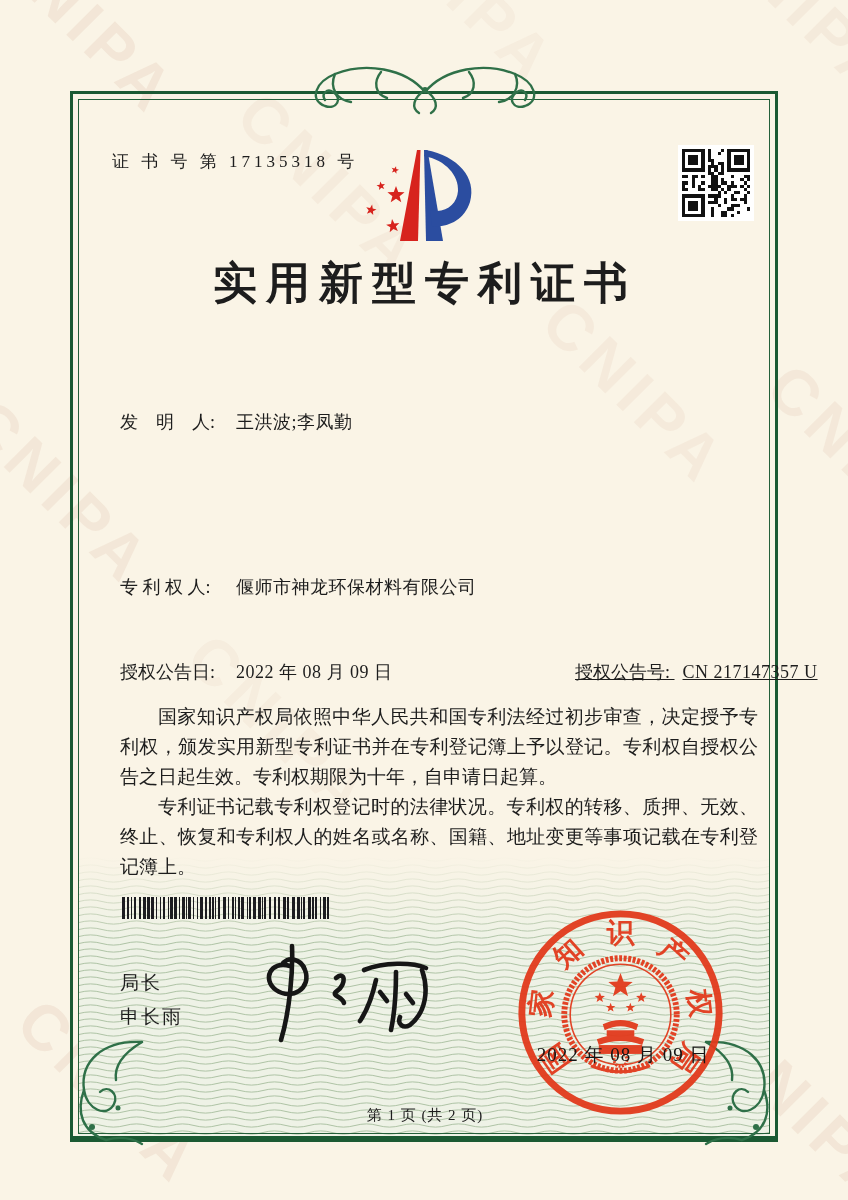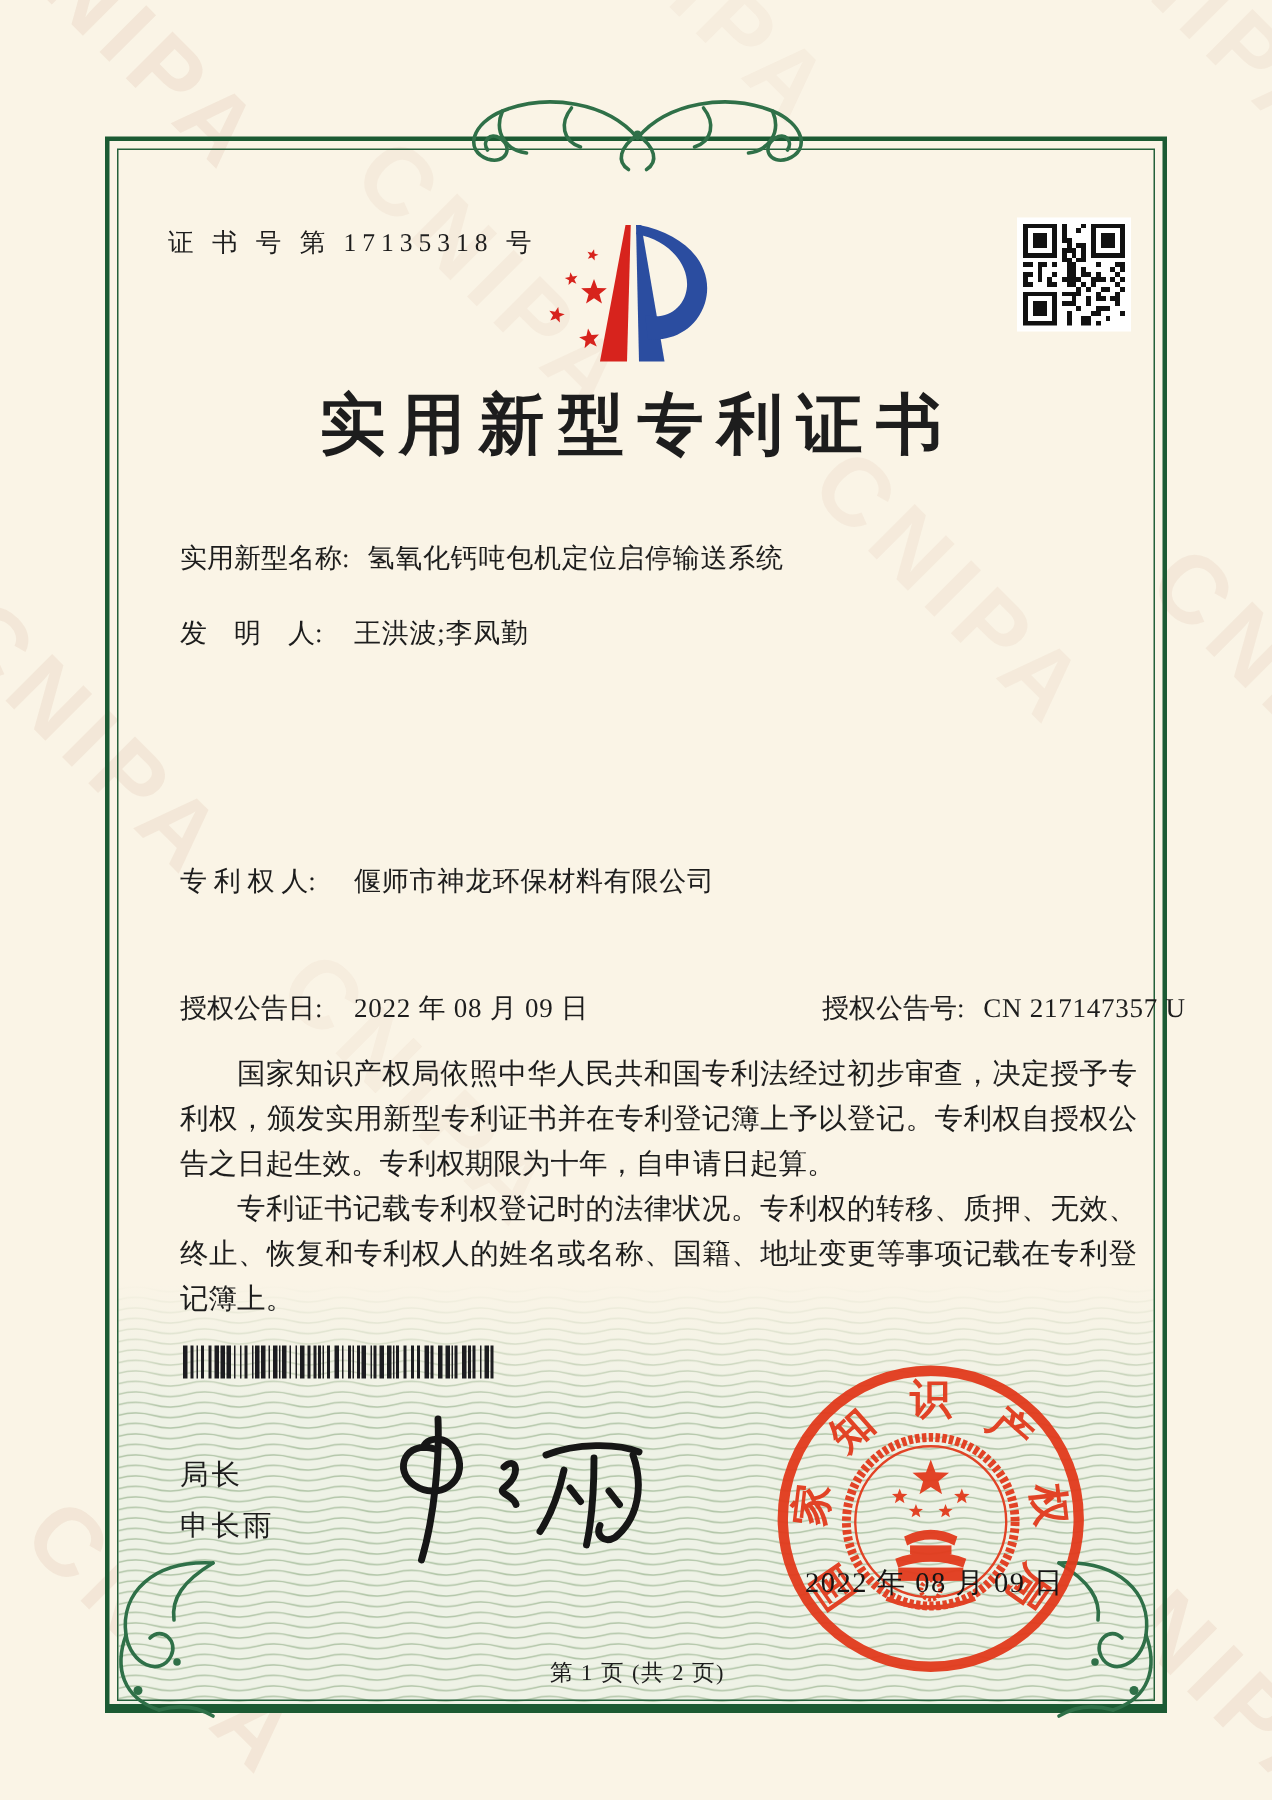--- a/index.html
+++ b/index.html
@@ -33,21 +33,21 @@
   .logo{position:absolute; left:360px; top:144px; width:122px; height:102px; z-index:3;}
   .qr-wrap{position:absolute; left:678px; top:145px; width:76px; height:76px;
     background:#ffffff; z-index:3; padding:4px; box-sizing:border-box;}
   .qr-wrap svg{width:100%; height:100%; display:block;}
   .doc-title{position:absolute; left:72px; top:254px; width:706px; z-index:3;
     text-align:center; font-size:44px; font-weight:bold; letter-spacing:9px;}
   
   .field-row{position:absolute; left:120px; z-index:3; font-size:18px; white-space:nowrap;}
   .f-label{display:inline-block; min-width:104px;}
   .f-value{margin-left:12px; letter-spacing:0.5px;}
-  .grant-no{position:absolute; left:428px; top:0; white-space:nowrap;}
+  .grant-no{position:absolute; left:455px; top:0; white-space:nowrap;text-decoration:underline;}
   
   .body-text{position:absolute; left:120px; top:702px; width:638px; z-index:3;
     font-size:19px; line-height:30px; text-align:justify;}
   .body-text p{margin:0; text-indent:2em;}
   
   .barcode{position:absolute; left:122px; top:897px; width:215px; height:22px; z-index:3;
     display:flex; align-items:stretch;}
   .barcode .bar{background:#1c1c20; height:100%;}
   .barcode .gap{height:100%;}
   
@@ -265,23 +265,20 @@
         <rect x="15" y="1" width="5" height="5" fill="#fff"></rect>
         <rect x="16" y="2" width="3" height="3" fill="#111"></rect>
         <rect x="0" y="14" width="7" height="7" fill="#111"></rect>
         <rect x="1" y="15" width="5" height="5" fill="#fff"></rect>
         <rect x="2" y="16" width="3" height="3" fill="#111"></rect>
       </svg>
   </div>
 
   <div class="doc-title">实用新型专利证书</div>
 
-  <div class="field-row" style="top:360px">
-    <span class="f-label">实用新型名称:</span><span class="f-value">氢氧化钙吨包机定位启停输送系统</span>
-  </div>
   <div class="field-row" style="top:410px">
     <span class="f-label">发　明　人:</span><span class="f-value">王洪波;李凤勤</span>
   </div>
   <div class="field-row" style="top:575px">
     <span class="f-label">专 利 权 人:</span><span class="f-value">偃师市神龙环保材料有限公司</span>
   </div>
   <div class="field-row" style="top:660px">
     <span class="f-label">授权公告日:</span><span class="f-value">2022 年 08 月 09 日</span>
     <span class="grant-no">
       <span>授权公告号:</span>

